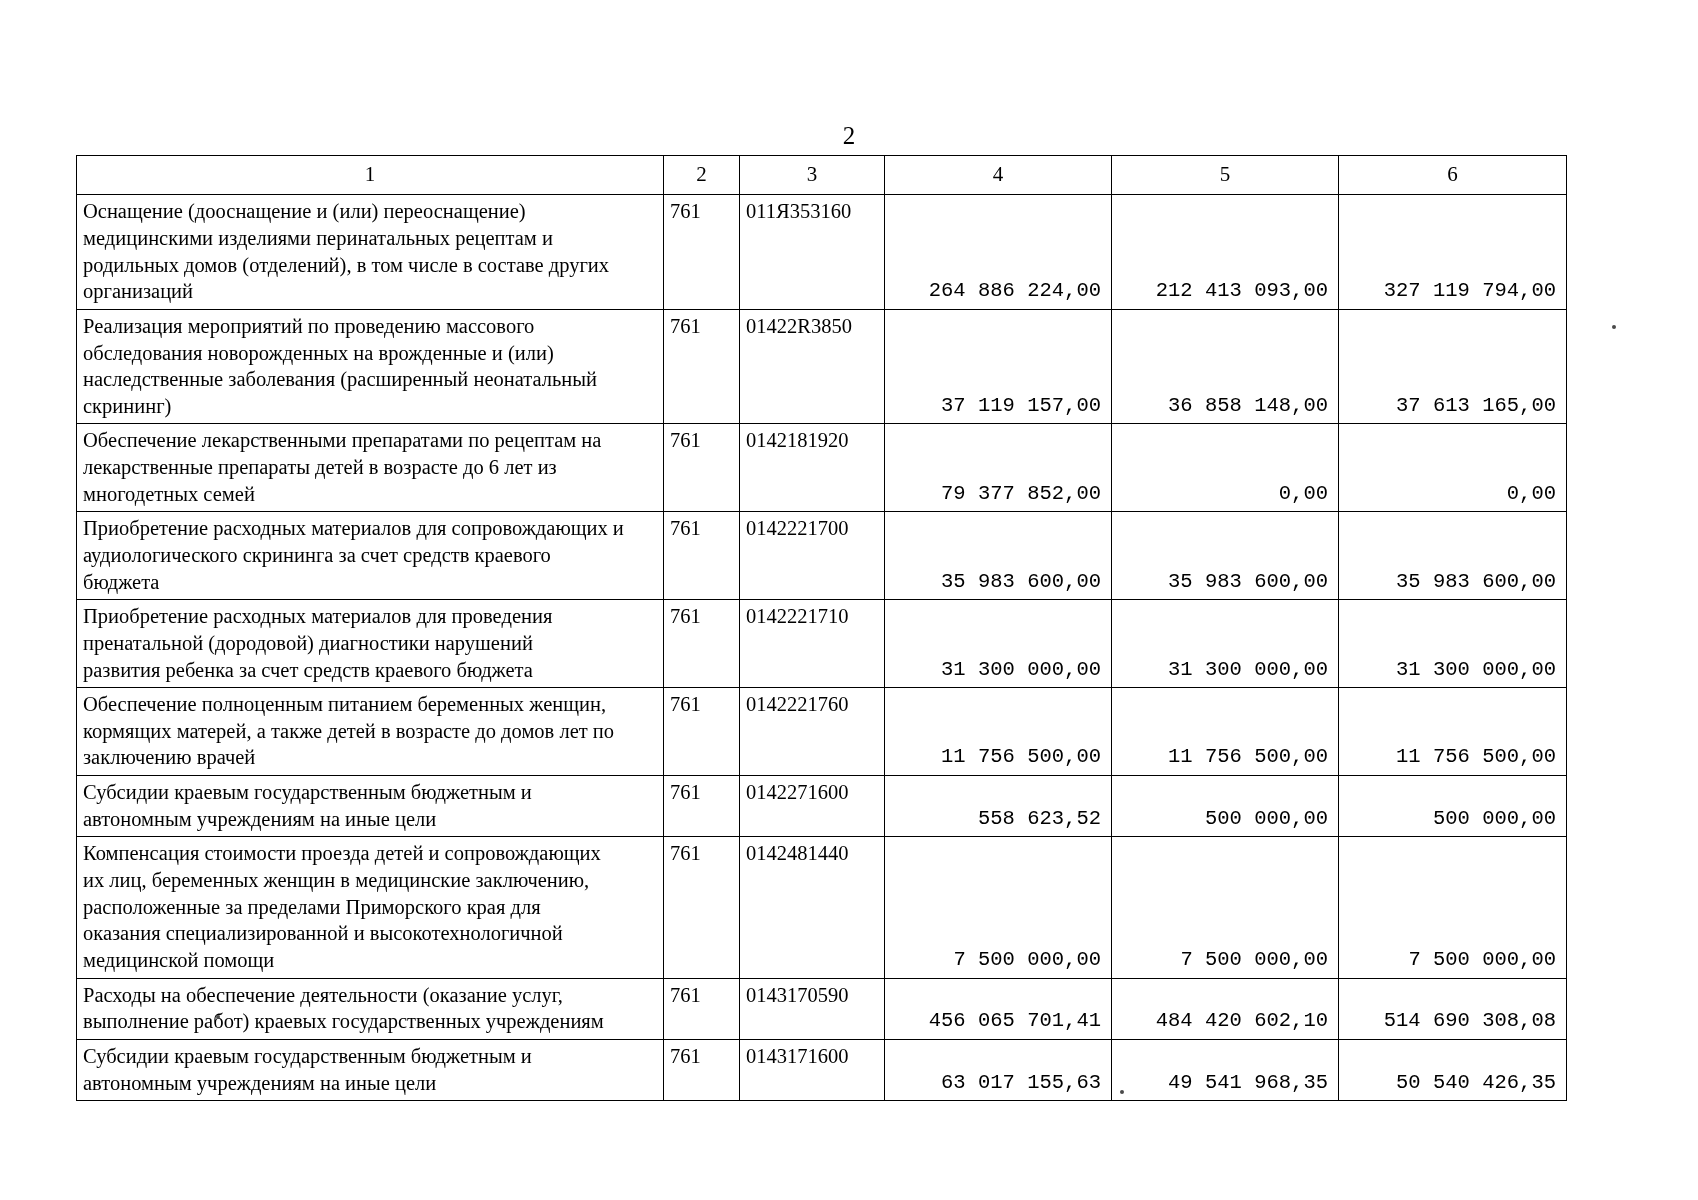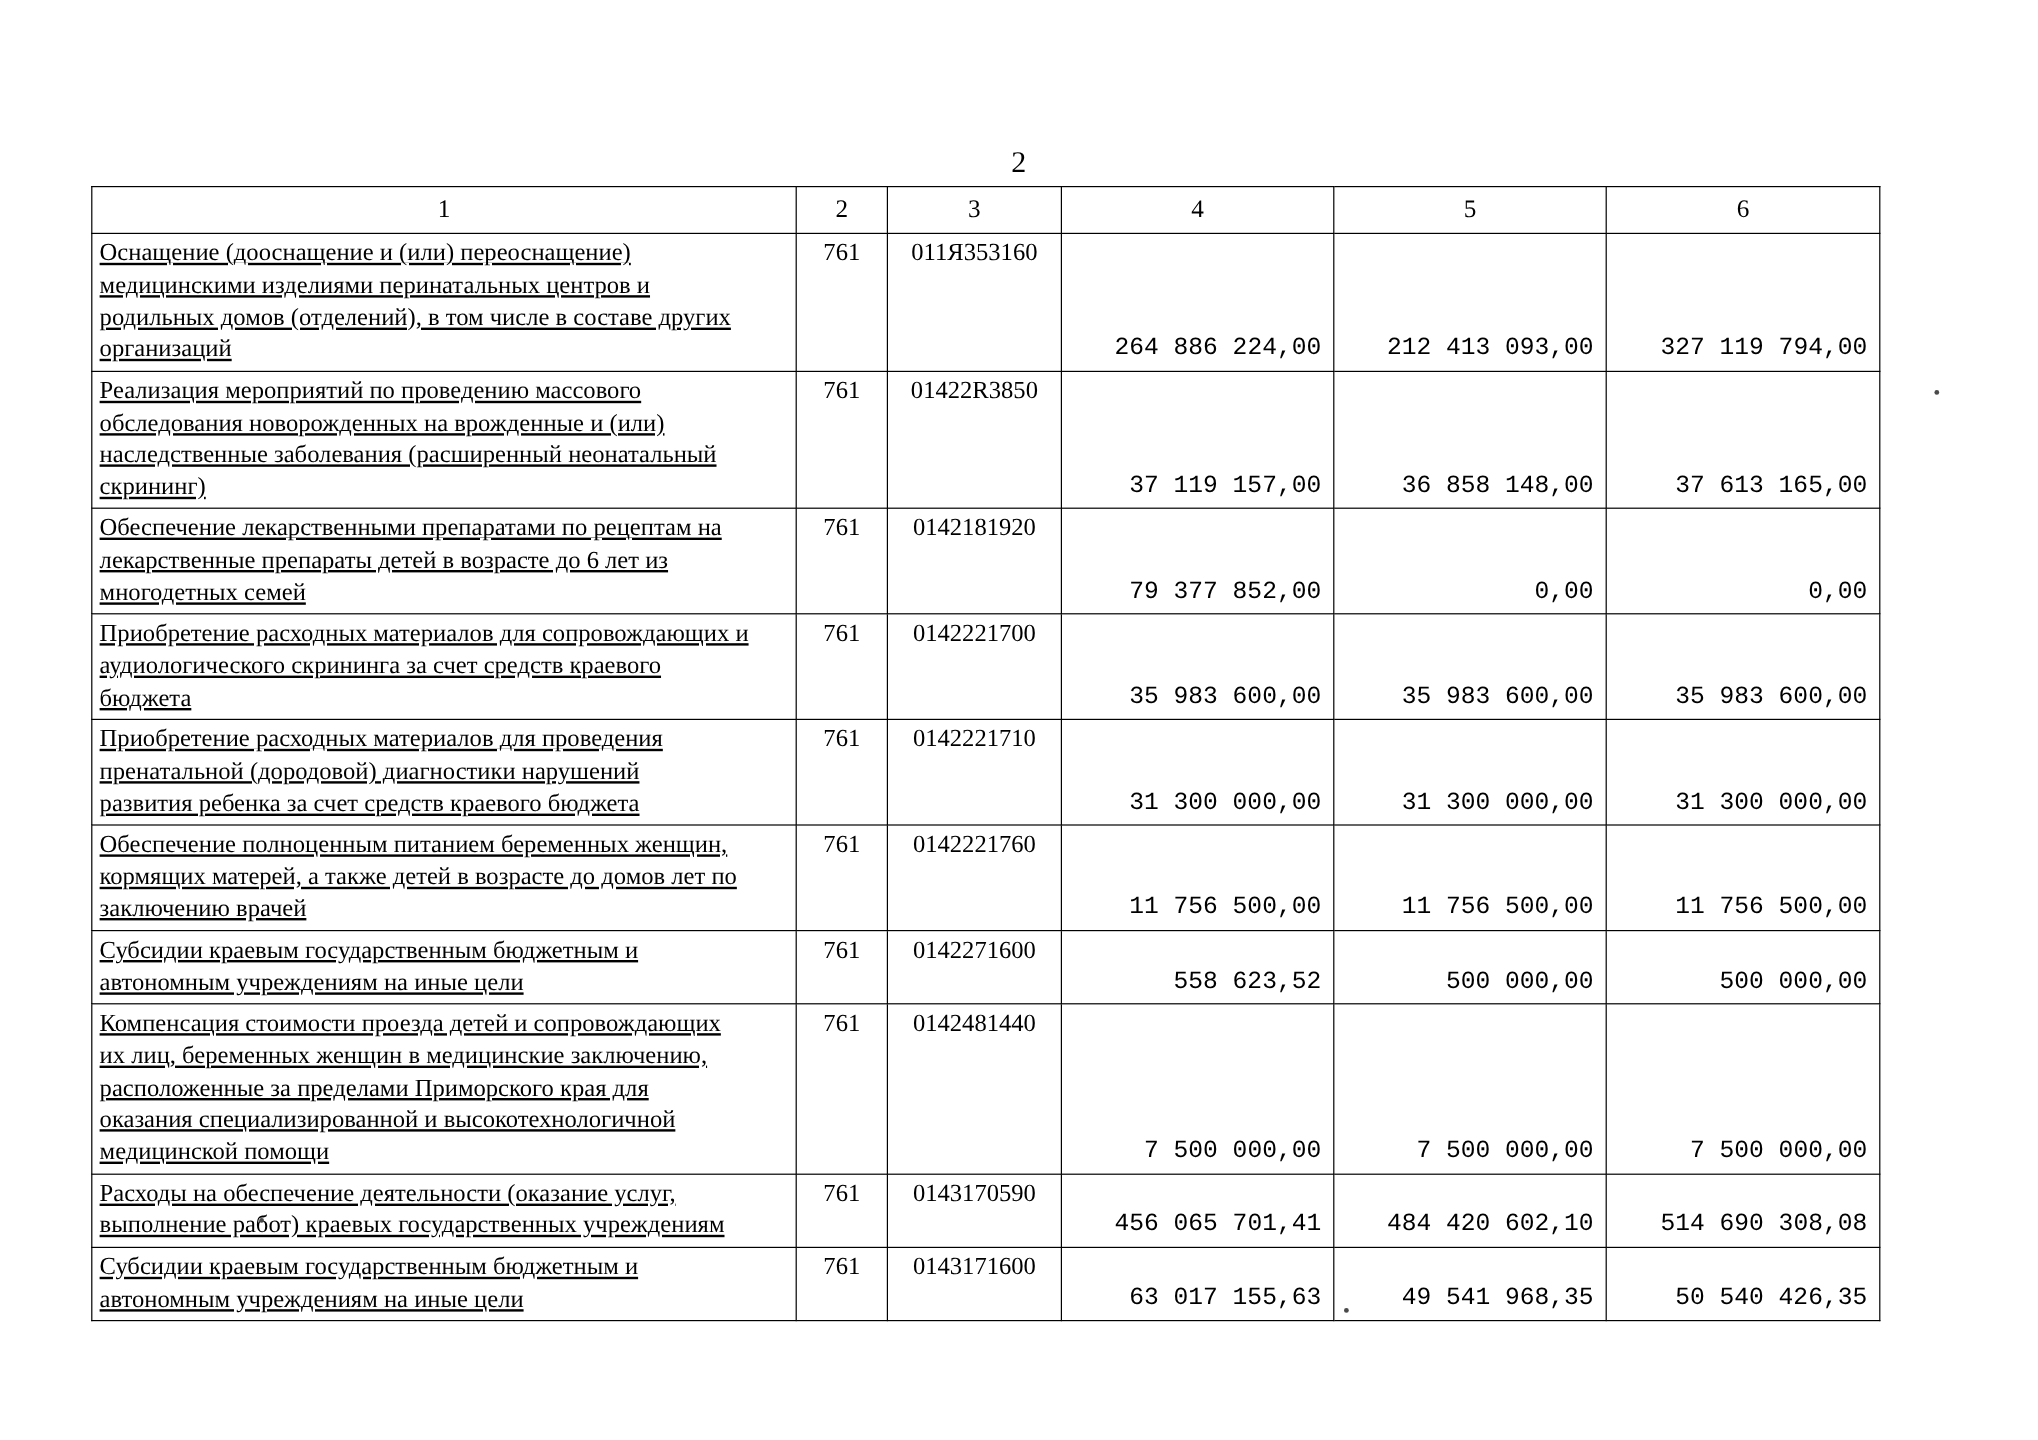--- a/index.html
+++ b/index.html
@@ -60,37 +60,36 @@
   tr.header td {
     text-align: center;
     padding-top: 5px;
     padding-bottom: 6px;
     font-size: 21px;
   }
   td.name {
     text-align: left;
   }
   td.code {
-    text-align: center;
+    text-align: left;
   }
   td.num {
     text-align: right;
     padding-right: 10px;
     position: relative;
     font-family: Liberation Mono, monospace;
   }
   td.num .val {
     position: absolute;
     right: 10px;
     bottom: 4px;
     white-space: nowrap;
   }
   .name-lines div {
     white-space: nowrap;
-    text-decoration: underline;
   }
   .stray-dot {
     position: absolute;
     width: 4px;
     height: 4px;
     background: #4a4a4a;
     border-radius: 50%;
   }
   .dot-a { left: 1612px; top: 325px; }
   .dot-b { left: 216px; top: 1015px; }
@@ -119,21 +118,21 @@
           <td>2</td>
           <td>3</td>
           <td>4</td>
           <td>5</td>
           <td>6</td>
         </tr>
       <tr>
             <td class="name">
               <div class="name-lines">
                 <div>Оснащение (дооснащение и (или) переоснащение)</div>
-                <div>медицинскими изделиями перинатальных центров и</div>
+                <div>медицинскими изделиями перинатальных рецептам и</div>
                 <div>родильных домов (отделений), в том числе в составе других</div>
                 <div>организаций</div>
               </div>
             </td>
             <td class="code">761</td>
             <td class="code">011Я353160</td>
             <td class="num">
               <span class="val">264 886 224,00</span>
             </td>
             <td class="num">

